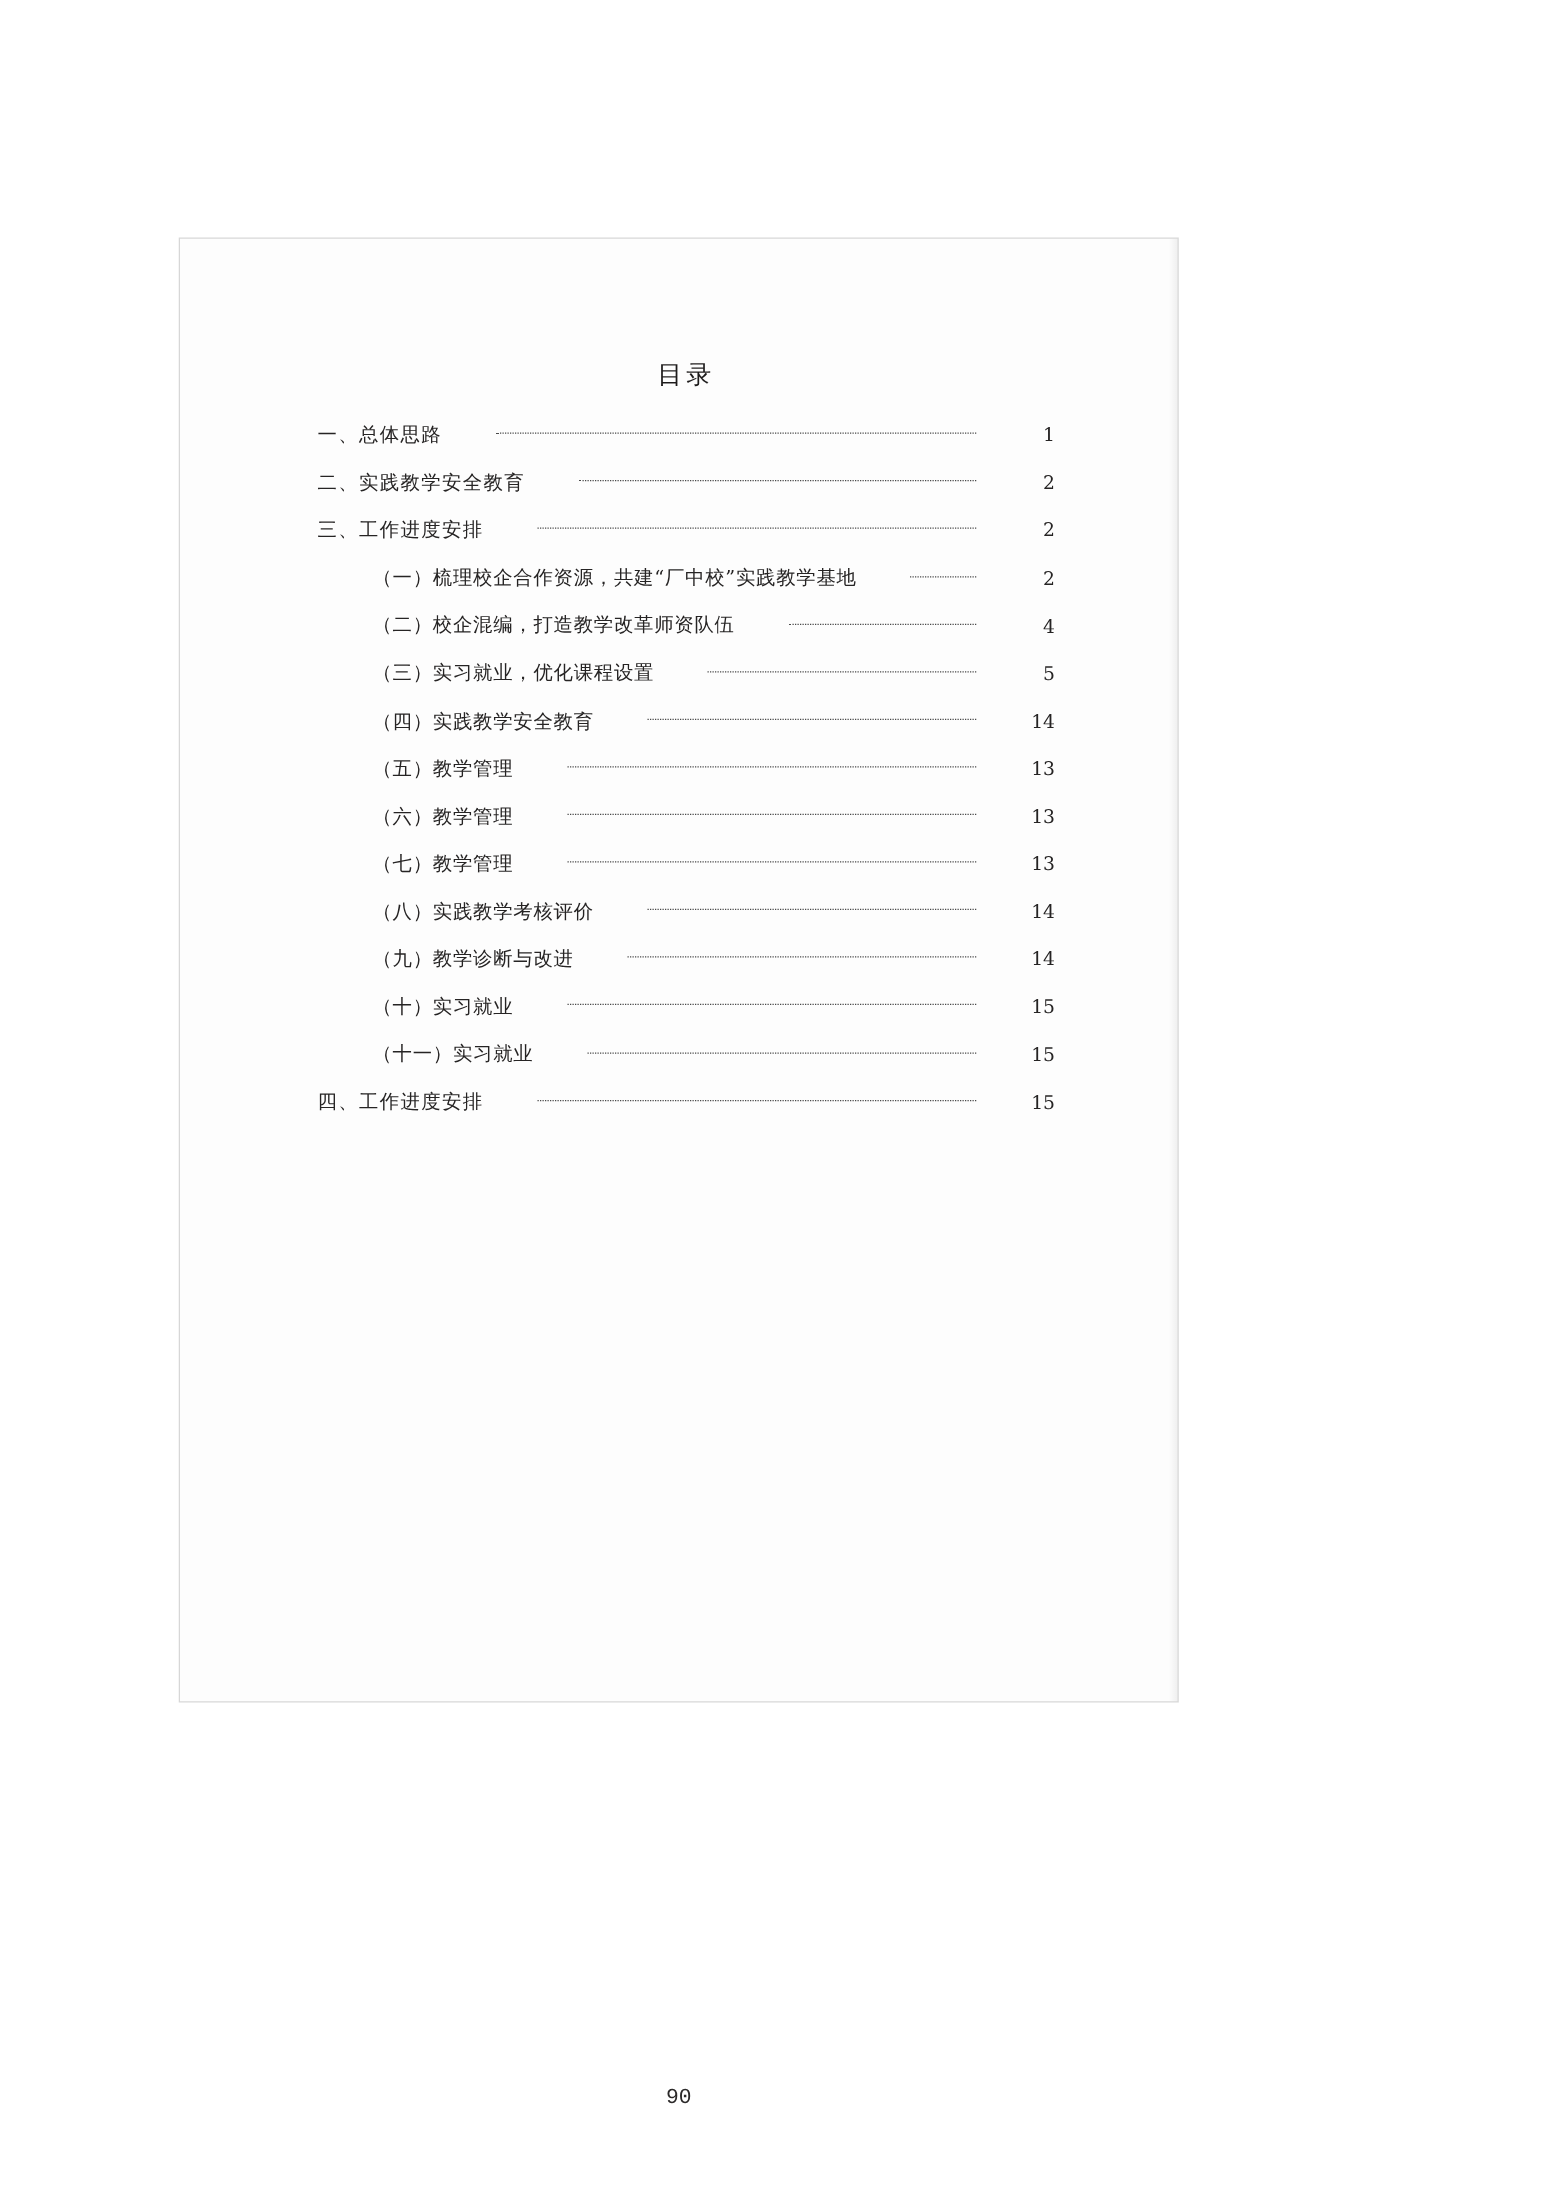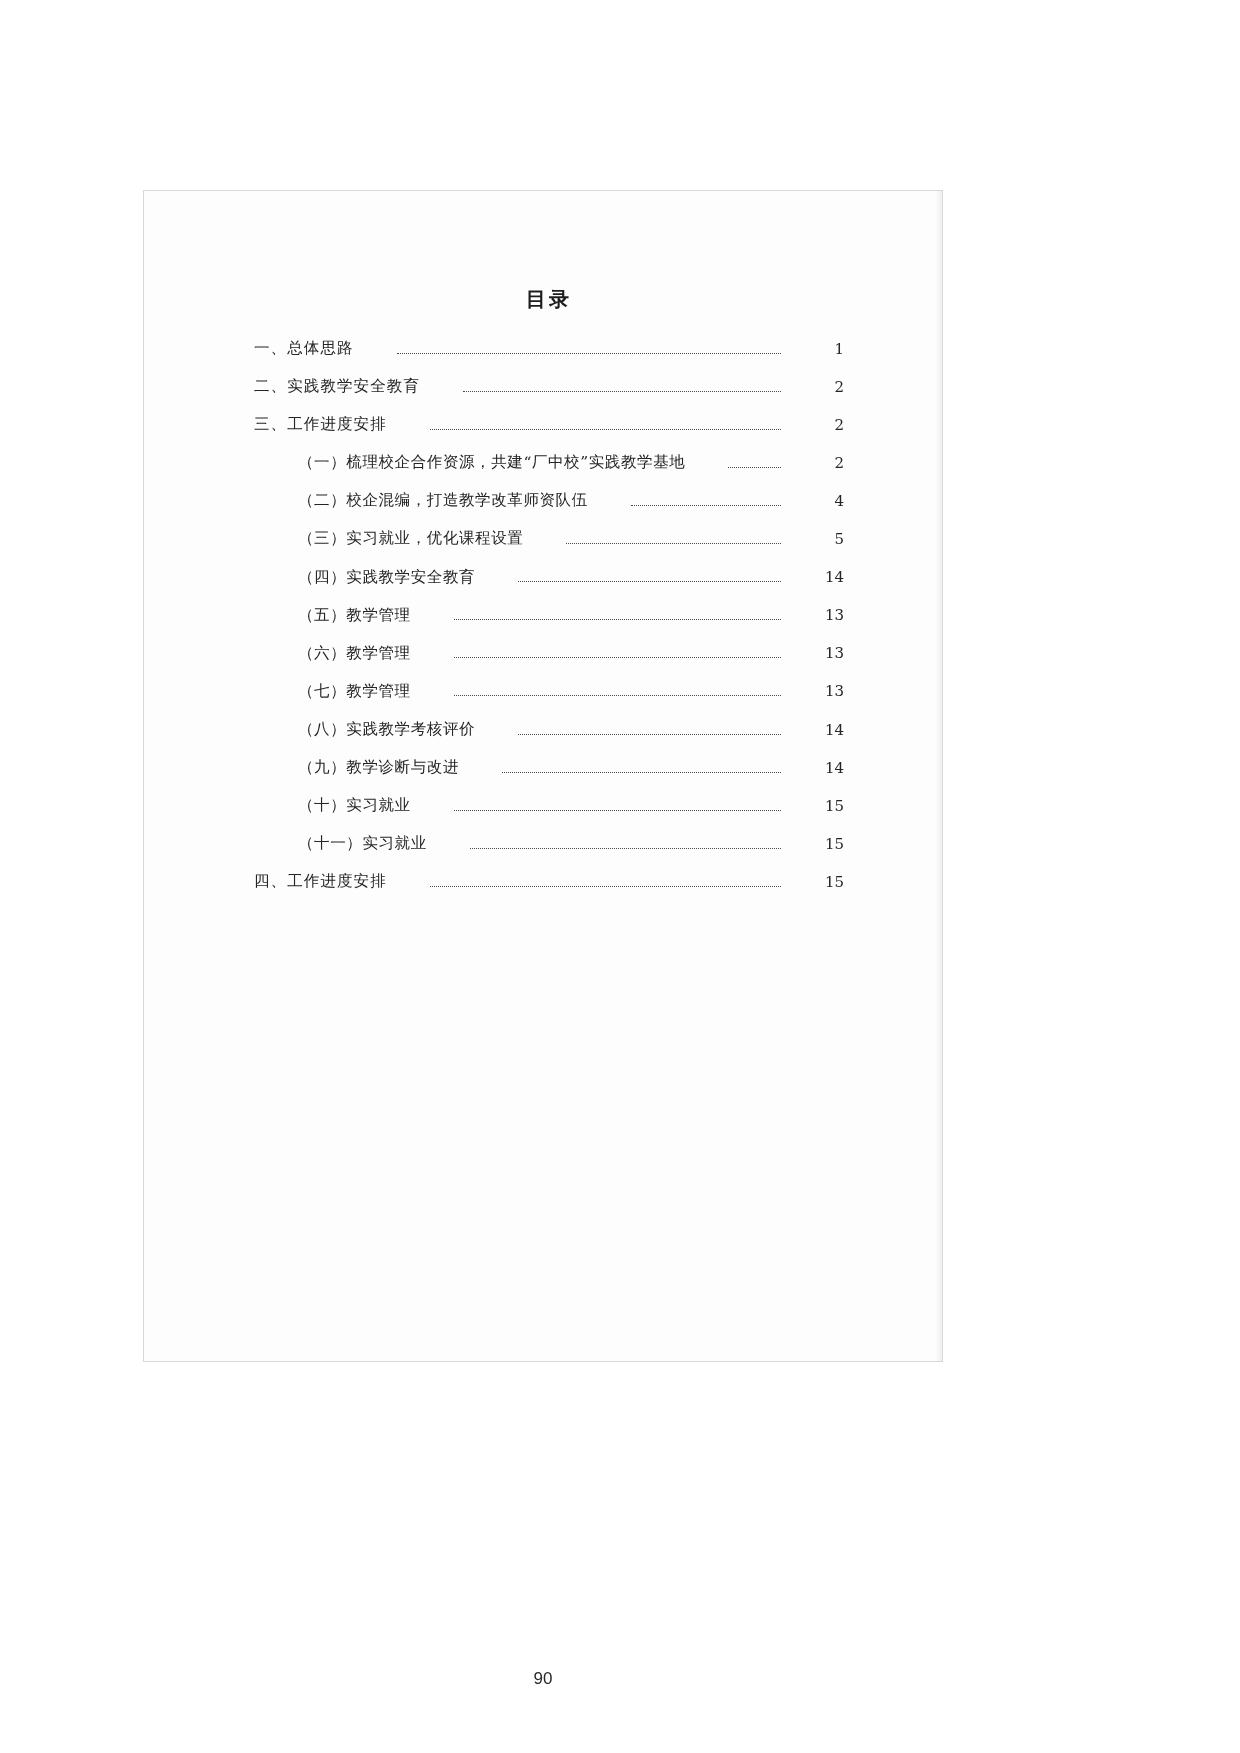--- a/index.html
+++ b/index.html
@@ -40,36 +40,36 @@
   .doc-body {
     position: absolute;
     left: 110px;
     top: 95px;
     width: 590px;
   }
 
   .toc-title {
     text-align: center;
     font-family: "DejaVu Serif", serif;
-    font-weight: bold;
+    font-weight: normal;
     font-size: 20px;
     letter-spacing: 3px;
     color: #1d1b1b;
     margin: 0 0 26px 0;
   }
 
   .toc-list {
     list-style: none;
     margin: 0;
     padding: 0;
   }
 
   .toc-row {
     display: flex;
-    align-items: flex-end;
+    align-items: center;
     font-family: "DejaVu Serif", serif;
     font-size: 15.5px;
     color: #262424;
     margin-bottom: 19.5px;
     line-height: 1.2;
     white-space: nowrap;
     gap: 40px;
   }
   .toc-row.level-1 {
     padding-left: 0px;
@@ -98,21 +98,21 @@
     font-size: 15px;
     letter-spacing: 0;
   }
 
   .page-number {
     position: absolute;
     left: 0;
     right: 0;
     top: 1478px;
     text-align: center;
-    font-family: Liberation Sans, sans-serif;
+    font-family: Liberation Mono, monospace;
     font-size: 17px;
     color: #2b2929;
   }
 </style>
 </head>
 <body>
 
 <div class="page-sheet">
   <div class="page-shade-right"></div>
 

